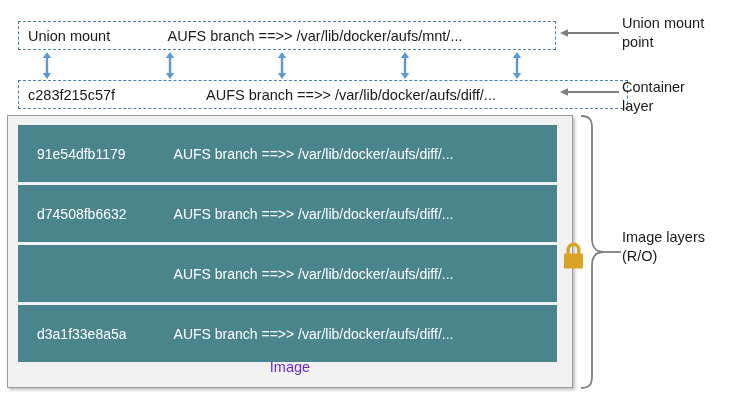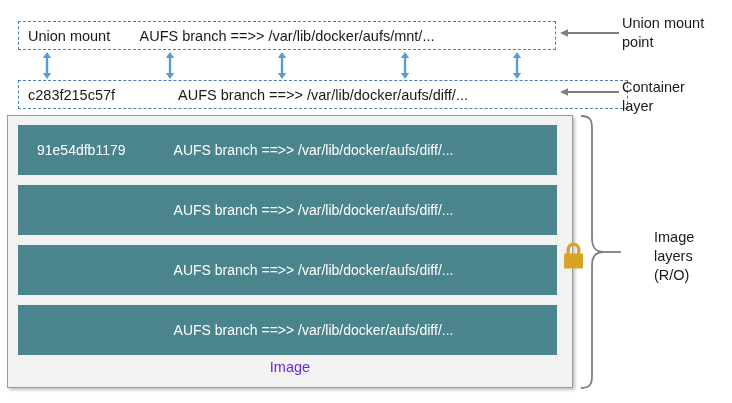--- a/index.html
+++ b/index.html
@@ -25,20 +25,21 @@
     position:absolute;
     left:9px;
     font-size:14.5px;
     color:#1a1a1a;
     white-space:nowrap;
   }
   .dashed-box .branch-label{
     position:absolute;
     left:50%;
     transform:translateX(-50%);
+    margin-left:28px;
     font-size:14.5px;
     color:#1a1a1a;
     white-space:nowrap;
   }
 
   #union-mount-box{ left:18px; top:21px; width:538px; height:29px; }
   #container-layer-box{ left:18px; top:80px; width:610px; height:29px; }
 
   
   .dbl-arrow{
@@ -57,21 +58,21 @@
     background:#F2F2F2;
     border:1.6px solid #9a9a9a;
     box-shadow:2px 2px 3px rgba(0,0,0,0.25);
   }
 
   
   .layer-row{
     position:absolute;
     left:10px;
     width:539px;
-    height:50px;
+    height:57px;
     background:#4A848D;
     box-sizing:border-box;
   }
   .layer-row .id-label{
     position:absolute;
     left:19px;
     top:50%;
     transform:translateY(-50%);
     font-size:14px;
     color:#ffffff;
@@ -113,21 +114,21 @@
   
   .callout-text{
     position:absolute;
     font-size:14.5px;
     line-height:19px;
     color:#1a1a1a;
     white-space:pre-line;
   }
   #union-mount-callout{ left:622px; top:14px; }
   #container-layer-callout{ left:622px; top:78px; }
-  #image-layers-callout{ left:622px; top:228px;margin-left:32px; }
+  #image-layers-callout{ left:622px; top:228px; }
 
   .callout-arrow{ position:absolute; }
   #arrow-union{ left:560px; top:26px;  width:60px; height:14px; }
   #arrow-container{ left:560px; top:85px; width:60px; height:14px; }
 
   #brace-image-layers{ position:absolute; left:577px; top:114px; width:46px; height:276px; }
 </style>
 </head>
 <body>
 
@@ -172,28 +173,30 @@
   </div>
 
   <div id="image-container">
 
     <div class="layer-row" id="layer-0">
       <span class="id-label">91e54dfb1179</span>
       <span class="branch-label">AUFS branch ==&gt;&gt; /var/lib/docker/aufs/diff/...</span>
     </div>
 
     <div class="layer-row" id="layer-1">
+      <span class="id-label">d74508fb6632</span>
       <span class="branch-label">AUFS branch ==&gt;&gt; /var/lib/docker/aufs/diff/...</span>
     </div>
 
     <div class="layer-row" id="layer-2">
       <span class="branch-label">AUFS branch ==&gt;&gt; /var/lib/docker/aufs/diff/...</span>
     </div>
 
     <div class="layer-row" id="layer-3">
+      <span class="id-label">d3a1f33e8a5a</span>
       <span class="branch-label">AUFS branch ==&gt;&gt; /var/lib/docker/aufs/diff/...</span>
     </div>
 
     <div id="image-caption">Image</div>
   </div>
 
   <svg id="lock-icon" viewBox="0 0 27 32">
     <path d="M8.2 14 L8.2 9.6 A5.3 5.3 0 0 1 18.8 9.6 L18.8 14" stroke="#D9A326" stroke-width="3.4" fill="none"></path>
     <rect x="4" y="13.5" width="19" height="15" rx="1.2" fill="#D9A326"></rect>
   </svg>

